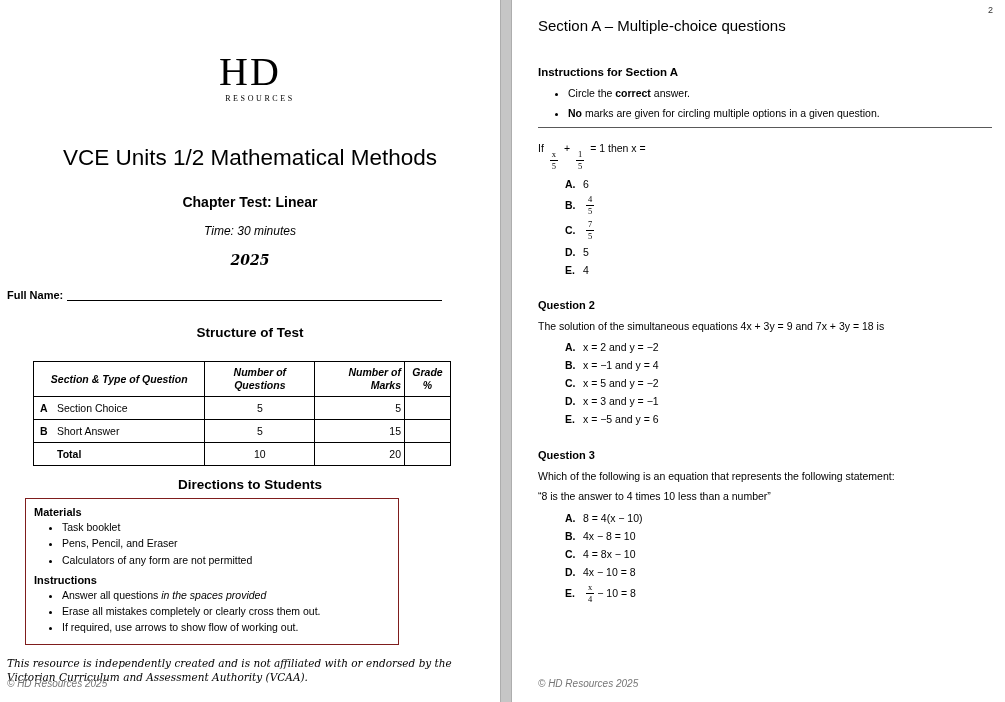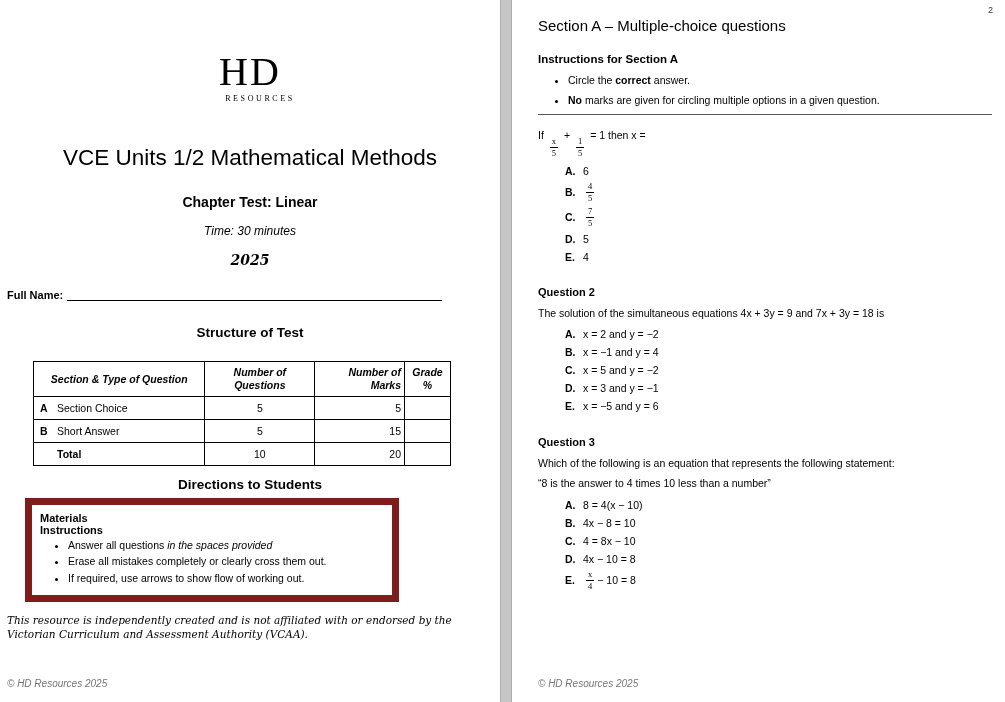--- a/index.html
+++ b/index.html
@@ -51,41 +51,41 @@
   .structure-table .c1 { width: 172px; }
   .structure-table td.c1 { text-align: left; padding-left: 6px; }
   .structure-table .c2 { width: 110px; }
   .structure-table .c3 { width: 90px; text-align: right; }
   .structure-table .c4 { width: 46px; }
   .row-letter { display: inline-block; width: 17px; font-weight: bold; }
   .total-row .row-name { font-weight: bold; }
   .directions-heading { margin-top: 11px; }
   .directions-box {
     margin: 6px 0 0 25px; width: 374px;
-    border: 7px solid #7f1d1d; padding: 7px 10px 8px 8px; font-size: 10.5px;
+    border: 1px solid #7f1d1d; padding: 7px 10px 8px 8px; font-size: 10.5px;
   }
   .box-label { font-weight: bold; font-size: 11px; }
   .directions-box ul { margin: 2px 0 7px 0; padding-left: 28px; }
   .directions-box li { margin-bottom: 2px; line-height: 1.35; }
   .directions-box ul:last-child { margin-bottom: 0; }
   .disclaimer {
     margin: 11px 42px 0 7px;
     font-family: "DejaVu Serif", serif; font-style: italic;
     font-size: 10.5px; line-height: 1.35;
   }
   .page-footer {
     position: absolute; bottom: 13px; left: 7px;
     font-size: 10px; font-style: italic; color: #767676;
   }
   .page-right .page-footer { left: 26px; }
 
   
   .page-number { position: absolute; top: 5px; right: 12px; font-size: 9px; color: #333; }
   .sectionA-heading { margin-top: 17px; font-size: 15px; font-weight: normal; }
-  .instr-heading { margin-top: 19px; font-size: 11.5px; font-weight: bold; }
+  .instr-heading { margin-top: 32px; font-size: 11.5px; font-weight: bold; }
   .instr-bullets { margin: 9px 0 0 0; padding-left: 30px; font-size: 10.5px; }
   .instr-bullets li { margin-bottom: 8px; }
   .rule { margin-top: 7px; border: none; border-top: 1px solid #595959; height: 0; }
   .question { margin-top: 13px; }
   .question + .question { margin-top: 23px; }
   .q-label { font-size: 11px; font-weight: bold; }
   .q-stem { margin-top: 8px; font-size: 10.5px; line-height: 1.4; }
   .q-stem + .q-stem { margin-top: 6px; }
   .opts { margin-top: 7px; padding-left: 27px; }
   .opt { margin-bottom: 5px; font-size: 10.5px; min-height: 13px; display: flex; align-items: center; }
@@ -150,20 +150,25 @@
           <td class="c3">20</td>
           <td class="c4"></td>
         </tr>
       </tbody>
     </table>
 
     <div class="section-heading directions-heading">Directions to Students</div>
 
     <div class="directions-box">
       <div class="box-label">Materials</div>
+      <ul>
+        <li>Task booklet</li>
+        <li>Pens, Pencil, and Eraser</li>
+        <li>Calculators of any form are not permitted</li>
+      </ul>
       <div class="box-label">Instructions</div>
       <ul>
         <li><span>Answer all questions </span><i>in the spaces provided</i></li>
         <li>Erase all mistakes completely or clearly cross them out.</li>
         <li>If required, use arrows to show flow of working out.</li>
       </ul>
     </div>
 
     <div class="disclaimer">This resource is independently created and is not affiliated with or endorsed by the Victorian Curriculum and Assessment Authority (VCAA).</div>
 

